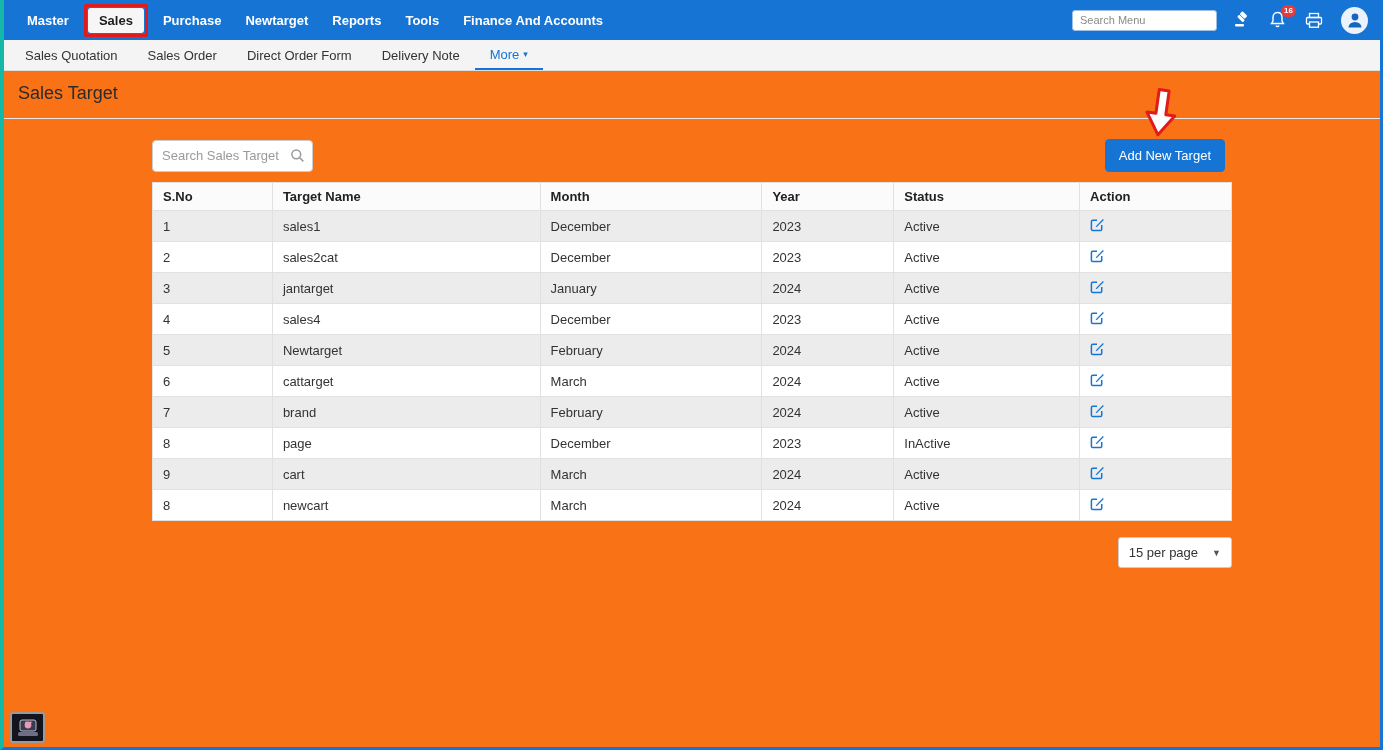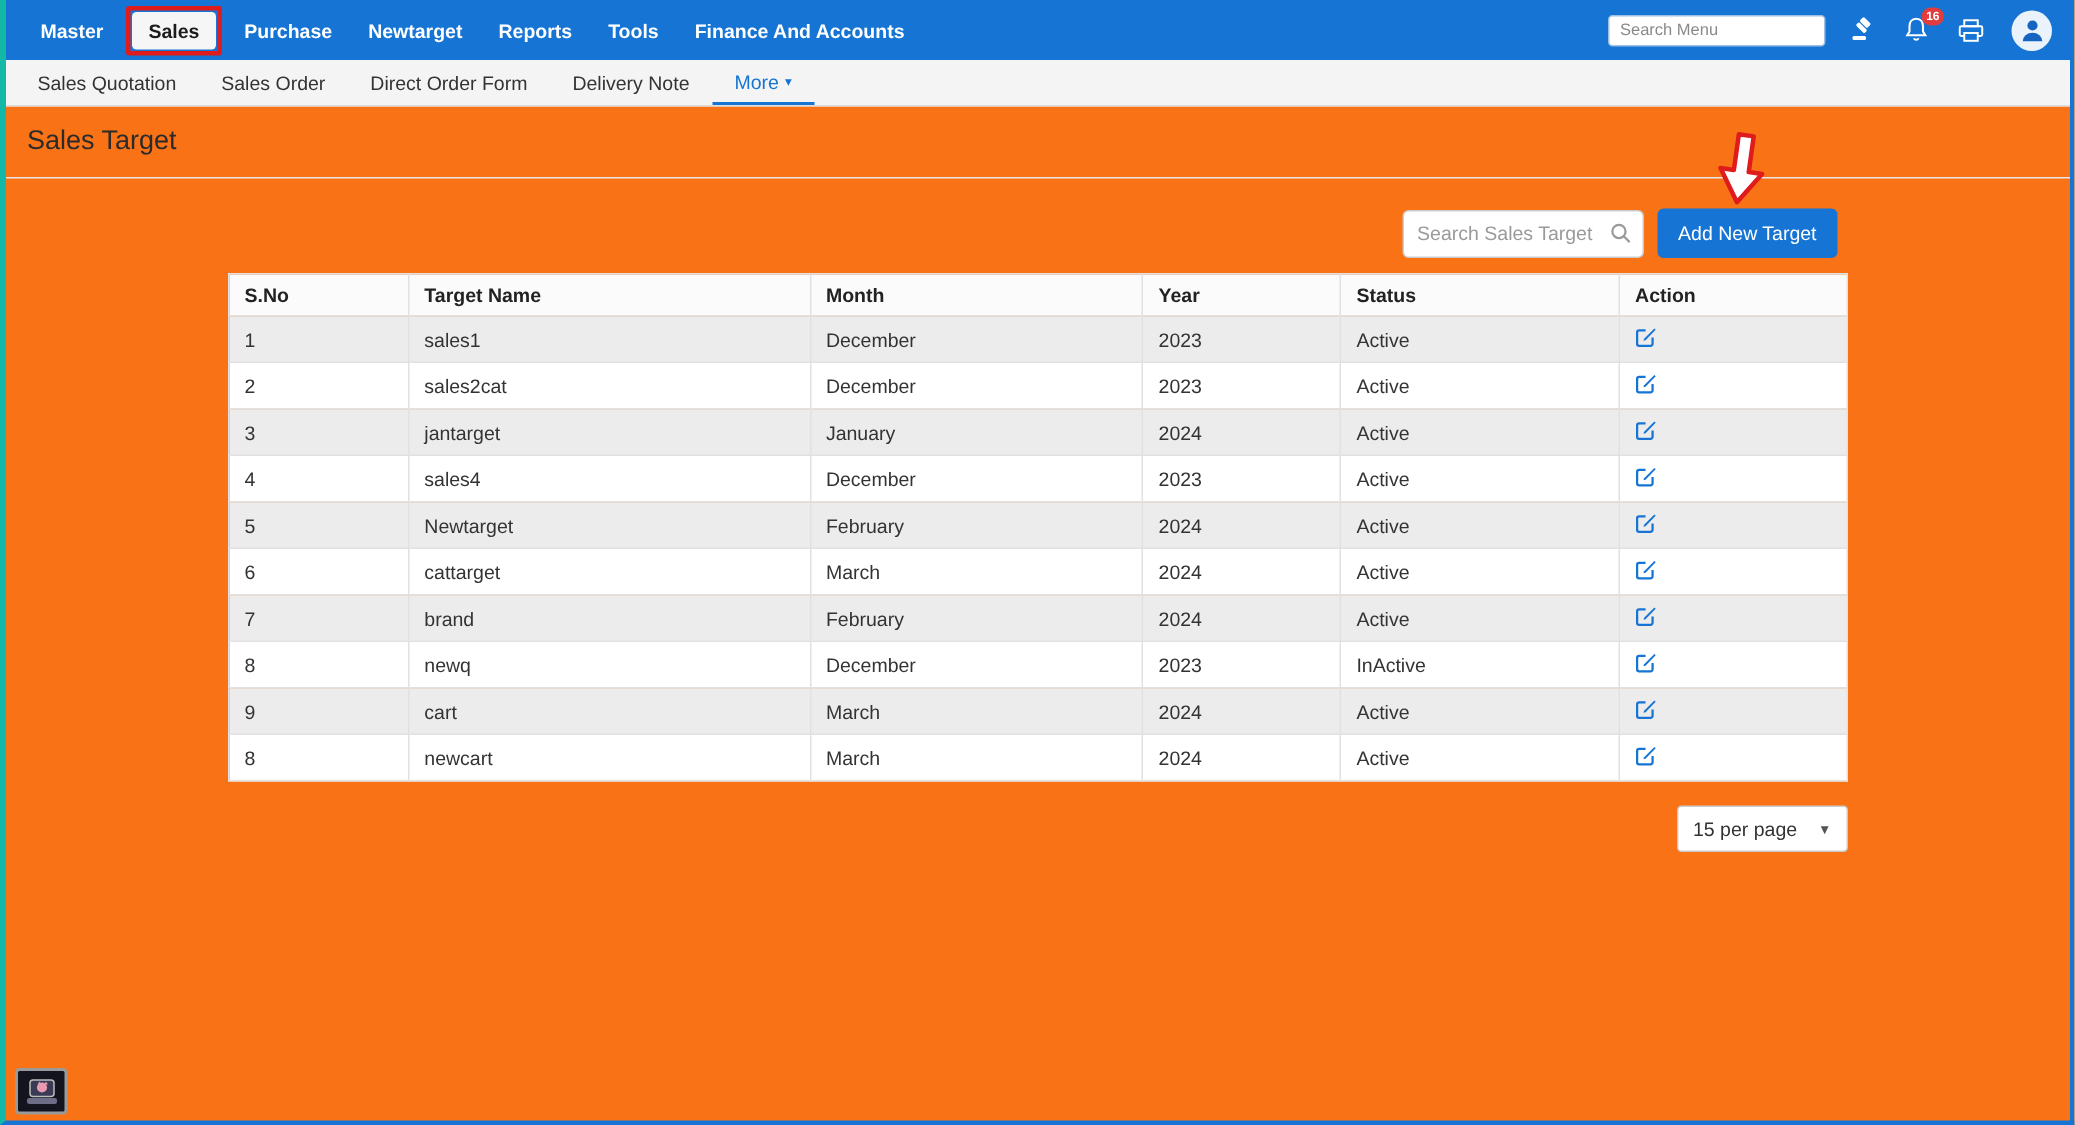--- a/index.html
+++ b/index.html
@@ -30,21 +30,21 @@
   .subnav { height:31px; background:#f4f4f4; border-bottom:1px solid #dcdcdc; display:flex; align-items:stretch; padding-left:6px; }
   .subnav-item { display:flex; align-items:center; padding:0 15px; font-size:13px; color:#333; cursor:pointer; }
   .subnav-item.active { color:#1574d4; border-bottom:2px solid #1574d4; gap:4px; }
   .caret { font-size:9px; color:#1574d4; }
 
   
   .page-head { padding:12px 14px 14px 14px; border-bottom:1px solid #e8e8e8; }
   .page-title { margin:0; font-size:18px; font-weight:500; color:#2b2b2b; }
 
   
-  .toolbar { position:relative; margin:20px 155px 10px 148px; display:flex; justify-content:flex-end; align-items:center; gap:9px; height:33px; }
+  .toolbar { position:relative; margin:20px 155px 10px 148px; display:flex; justify-content:space-between; align-items:center; gap:9px; height:33px; }
   .target-search { position:relative; }
   .target-search input { width:161px; height:32px; border:1px solid #ccc; border-radius:4px; padding:0 28px 0 9px; font-size:13px;
                          color:#333; font-family:"Liberation Sans", sans-serif; outline:none; }
   .target-search input::placeholder { color:#9a9a9a; }
   .target-search .mag { position:absolute; right:8px; top:8px; }
   .btn-primary { height:33px; padding:0 13px; background:#1574d4; border:1px solid #1574d4; border-radius:4px;
                  color:#fff; font-size:13px; cursor:pointer; font-family:"Liberation Sans", sans-serif; }
   .arrow-annot { position:absolute; right:47px; top:-51px; }
 
   
@@ -253,21 +253,21 @@
           <td style="width: 222px;">February</td>
           <td style="width: 132px;">2024</td>
           <td style="width: 186px;">Active</td>
           <td style="width: 152px;"><span class="edit-icon"><svg width="15" height="15" viewBox="0 0 16 16">
                 <path d="M12.5 8.5 L12.5 13 a1.5 1.5 0 0 1 -1.5 1.5 L3 14.5 a1.5 1.5 0 0 1 -1.5 -1.5 L1.5 5 a1.5 1.5 0 0 1 1.5 -1.5 L7.5 3.5" fill="none" stroke="#1574d4" stroke-width="1.6"></path>
                 <path d="M6.5 9.5 L13.8 2.2 l0.9 0.9 L7.5 10.4 L6 10.9 Z" fill="#1574d4"></path>
               </svg></span></td>
         </tr>
         <tr>
           <td style="width: 120px;">8</td>
-          <td style="width: 268px;">newq</td>
+          <td style="width: 268px;">page</td>
           <td style="width: 222px;">December</td>
           <td style="width: 132px;">2023</td>
           <td style="width: 186px;">InActive</td>
           <td style="width: 152px;"><span class="edit-icon"><svg width="15" height="15" viewBox="0 0 16 16">
                 <path d="M12.5 8.5 L12.5 13 a1.5 1.5 0 0 1 -1.5 1.5 L3 14.5 a1.5 1.5 0 0 1 -1.5 -1.5 L1.5 5 a1.5 1.5 0 0 1 1.5 -1.5 L7.5 3.5" fill="none" stroke="#1574d4" stroke-width="1.6"></path>
                 <path d="M6.5 9.5 L13.8 2.2 l0.9 0.9 L7.5 10.4 L6 10.9 Z" fill="#1574d4"></path>
               </svg></span></td>
         </tr>
         <tr>
           <td style="width: 120px;">9</td>

